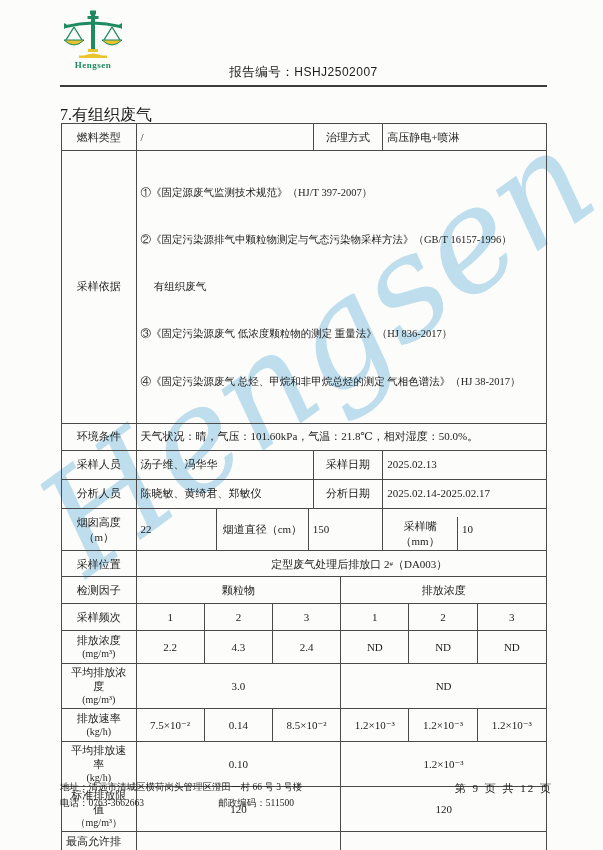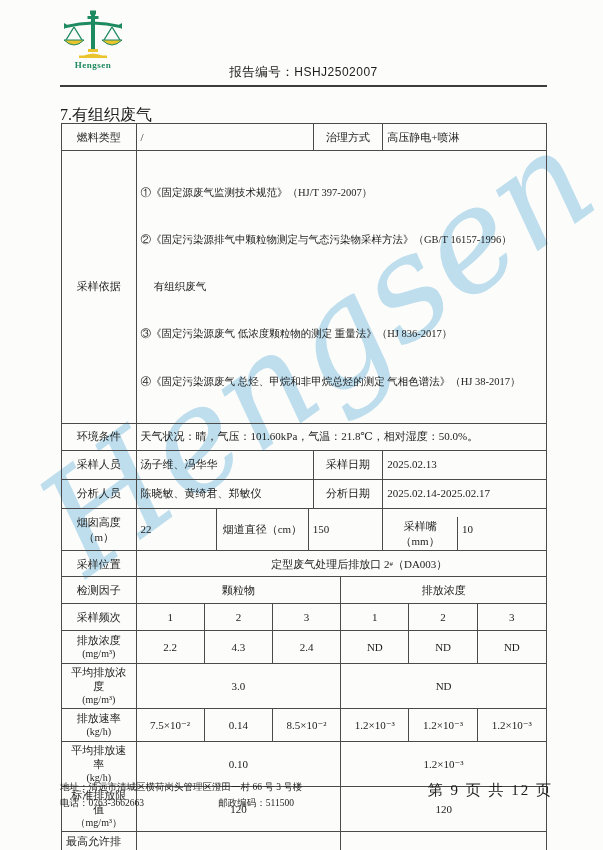--- a/index.html
+++ b/index.html
@@ -43,21 +43,21 @@
   
   .h26{min-height:26px;gap:36px;} .h27{min-height:27px;} .h29{min-height:29px;} .h32{min-height:33px;}
   .h76{min-height:76px;}
 
   .basis-lines{font-size:10.5px;line-height:1.5;width:100%;white-space:pre-wrap;text-align:left;}
   .maxrate-lbl{justify-content:flex-start;text-align:left;line-height:1.3;}
 
   
   .footer{position:absolute;left:60px;top:779px;font-size:9.5px;line-height:1.7;}
   .footer .postal{margin-left:72px;}
-  .page-info{position:absolute;right:50px;top:781px;font-size:15px;letter-spacing:2px;}
+  .page-info{position:absolute;right:50px;top:781px;font-size:11px;letter-spacing:2px;}
 
   
   .watermark{position:absolute;left:58px;top:468px;width:660px;font-size:142px;line-height:1;
              font-family:"DejaVu Serif",serif;font-style:italic;color:#a9d6ee;opacity:.72;
              transform:rotate(-36deg);transform-origin:0 50%;mix-blend-mode:multiply;
              pointer-events:none;white-space:nowrap;}
 </style>
 </head>
 <body>
 

